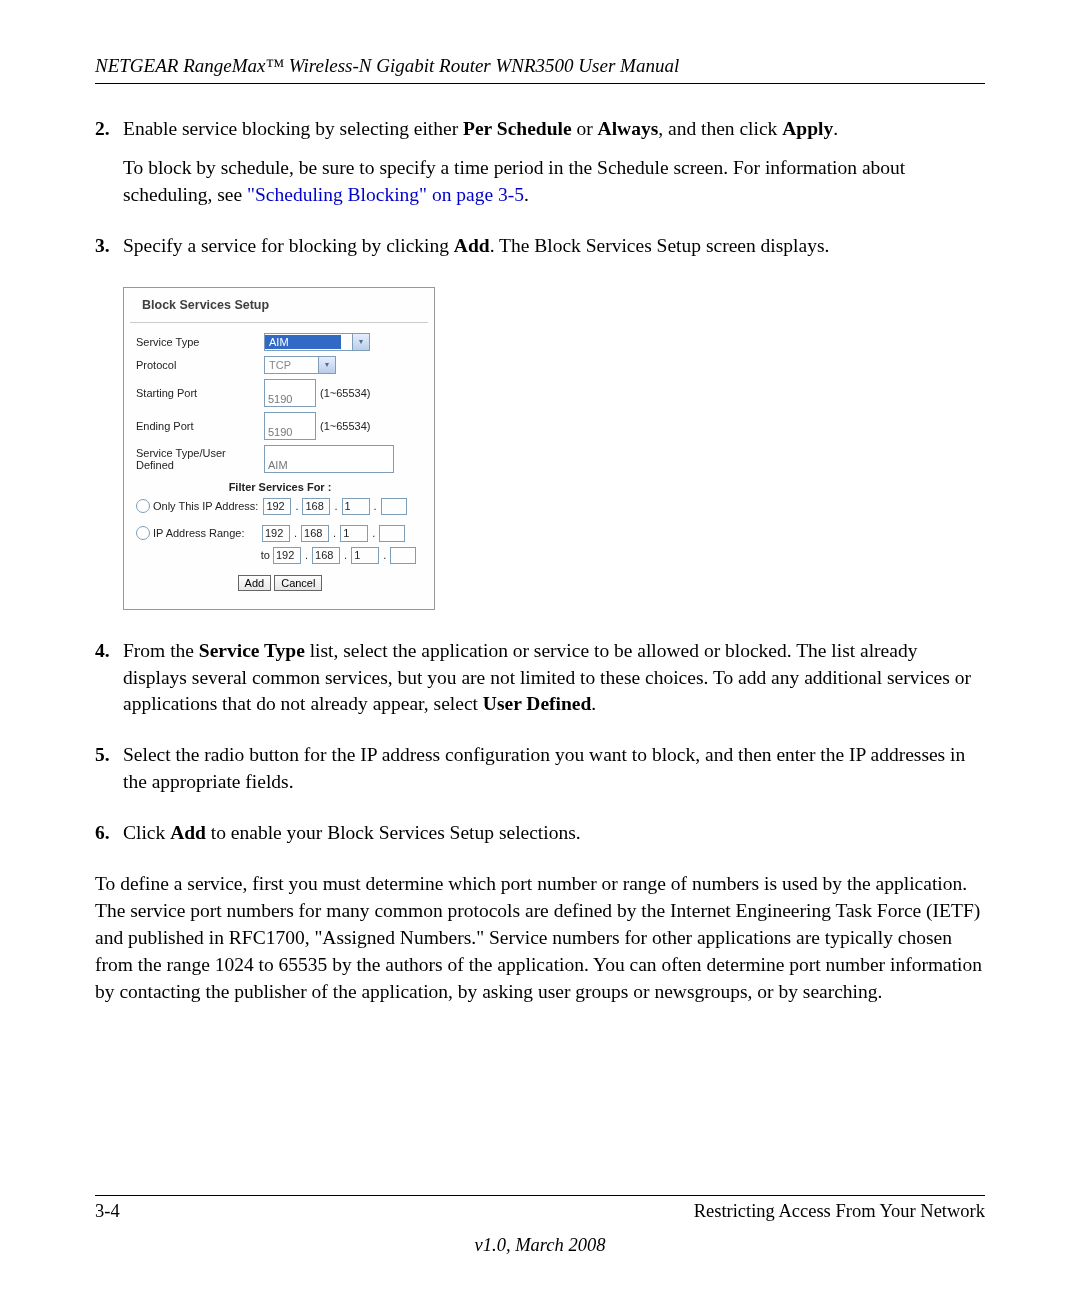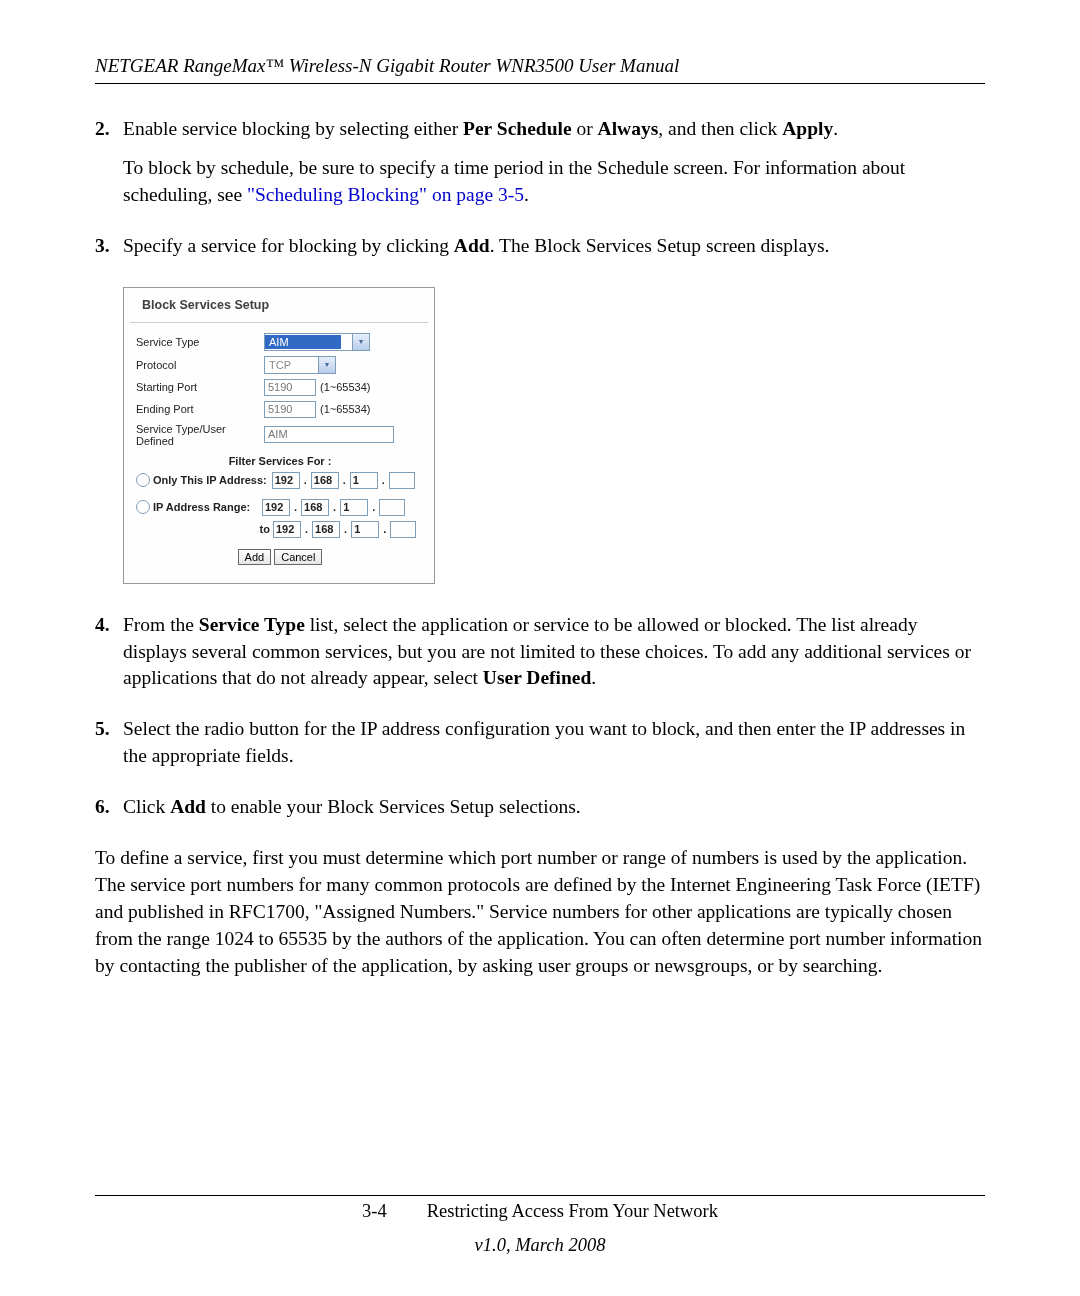--- a/index.html
+++ b/index.html
@@ -87,40 +87,39 @@
     align-items: center;
     justify-content: center;
     font-size: 8px;
     color: #4a6a99;
   }
   .sel-aim { background: #316ac5; color: #fff; padding: 1px 4px; width: 68px; }
   .sel-tcp { color: #888; padding: 1px 4px; width: 38px; }
   .ftext {
     border: 1px solid #7e9db9;
     height: 17px;
-    padding: 1px 3px;
+    padding: 13px 3px;
     box-sizing: border-box;
     font-size: 11px;
     color: #777;
     background: #fff;
   }
   .range-label { font-size: 11px; margin-left: 4px; }
   .filter-label {
     font-weight: bold;
     font-size: 11px;
     margin-top: 8px;
     margin-bottom: 5px;
     text-align: center;
   }
   .radio-row {
     display: flex;
     align-items: center;
     margin-bottom: 5px;
     gap: 3px;
-    font-weight: bold;
   }
   .radio {
     width: 12px;
     height: 12px;
     border: 1px solid #7e9db9;
     border-radius: 50%;
     background: #fff;
     display: inline-flex;
     align-items: center;
     justify-content: center;
@@ -175,21 +174,21 @@
   }
   .footer {
     position: absolute;
     bottom: 40px;
     left: 95px;
     right: 95px;
   }
   .footer-line {
     border-top: 1.5px solid #000;
     display: flex;
-    justify-content: center;
+    justify-content: space-between;
     font-size: 18.5px;
     padding-top: 5px;
     gap: 40px;
   }
   .footer-version {
     text-align: center;
     font-style: italic;
     font-size: 18.5px;
     margin-top: 13px;
   }

